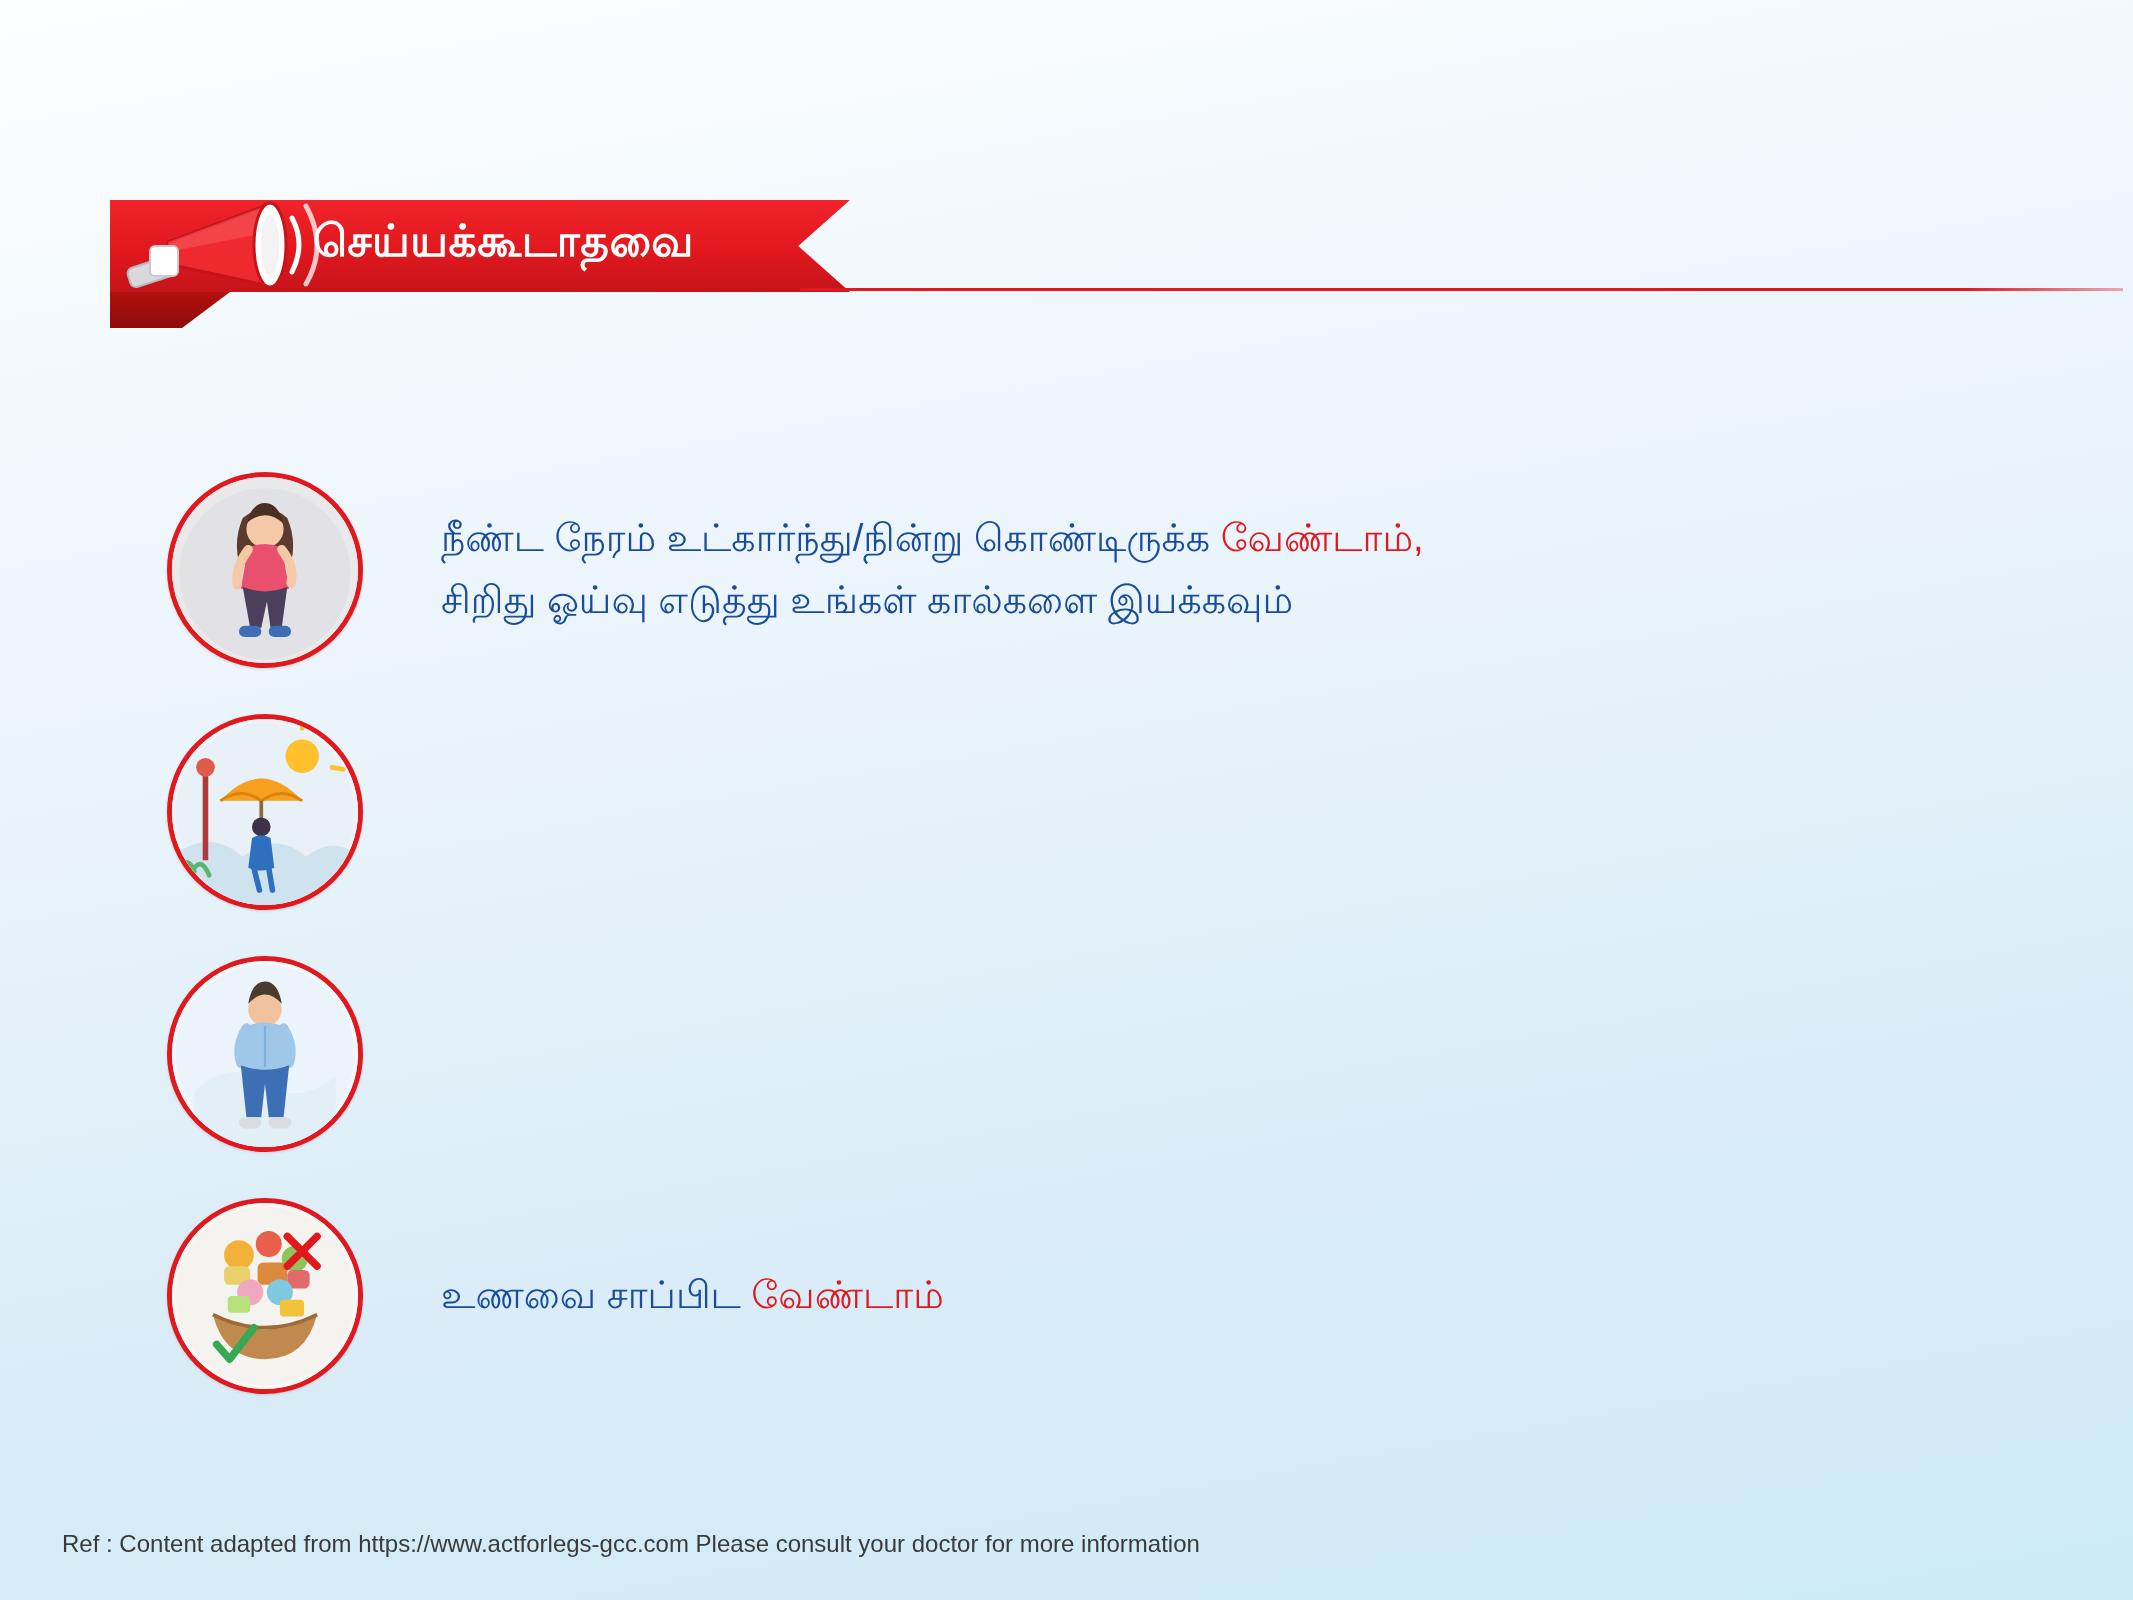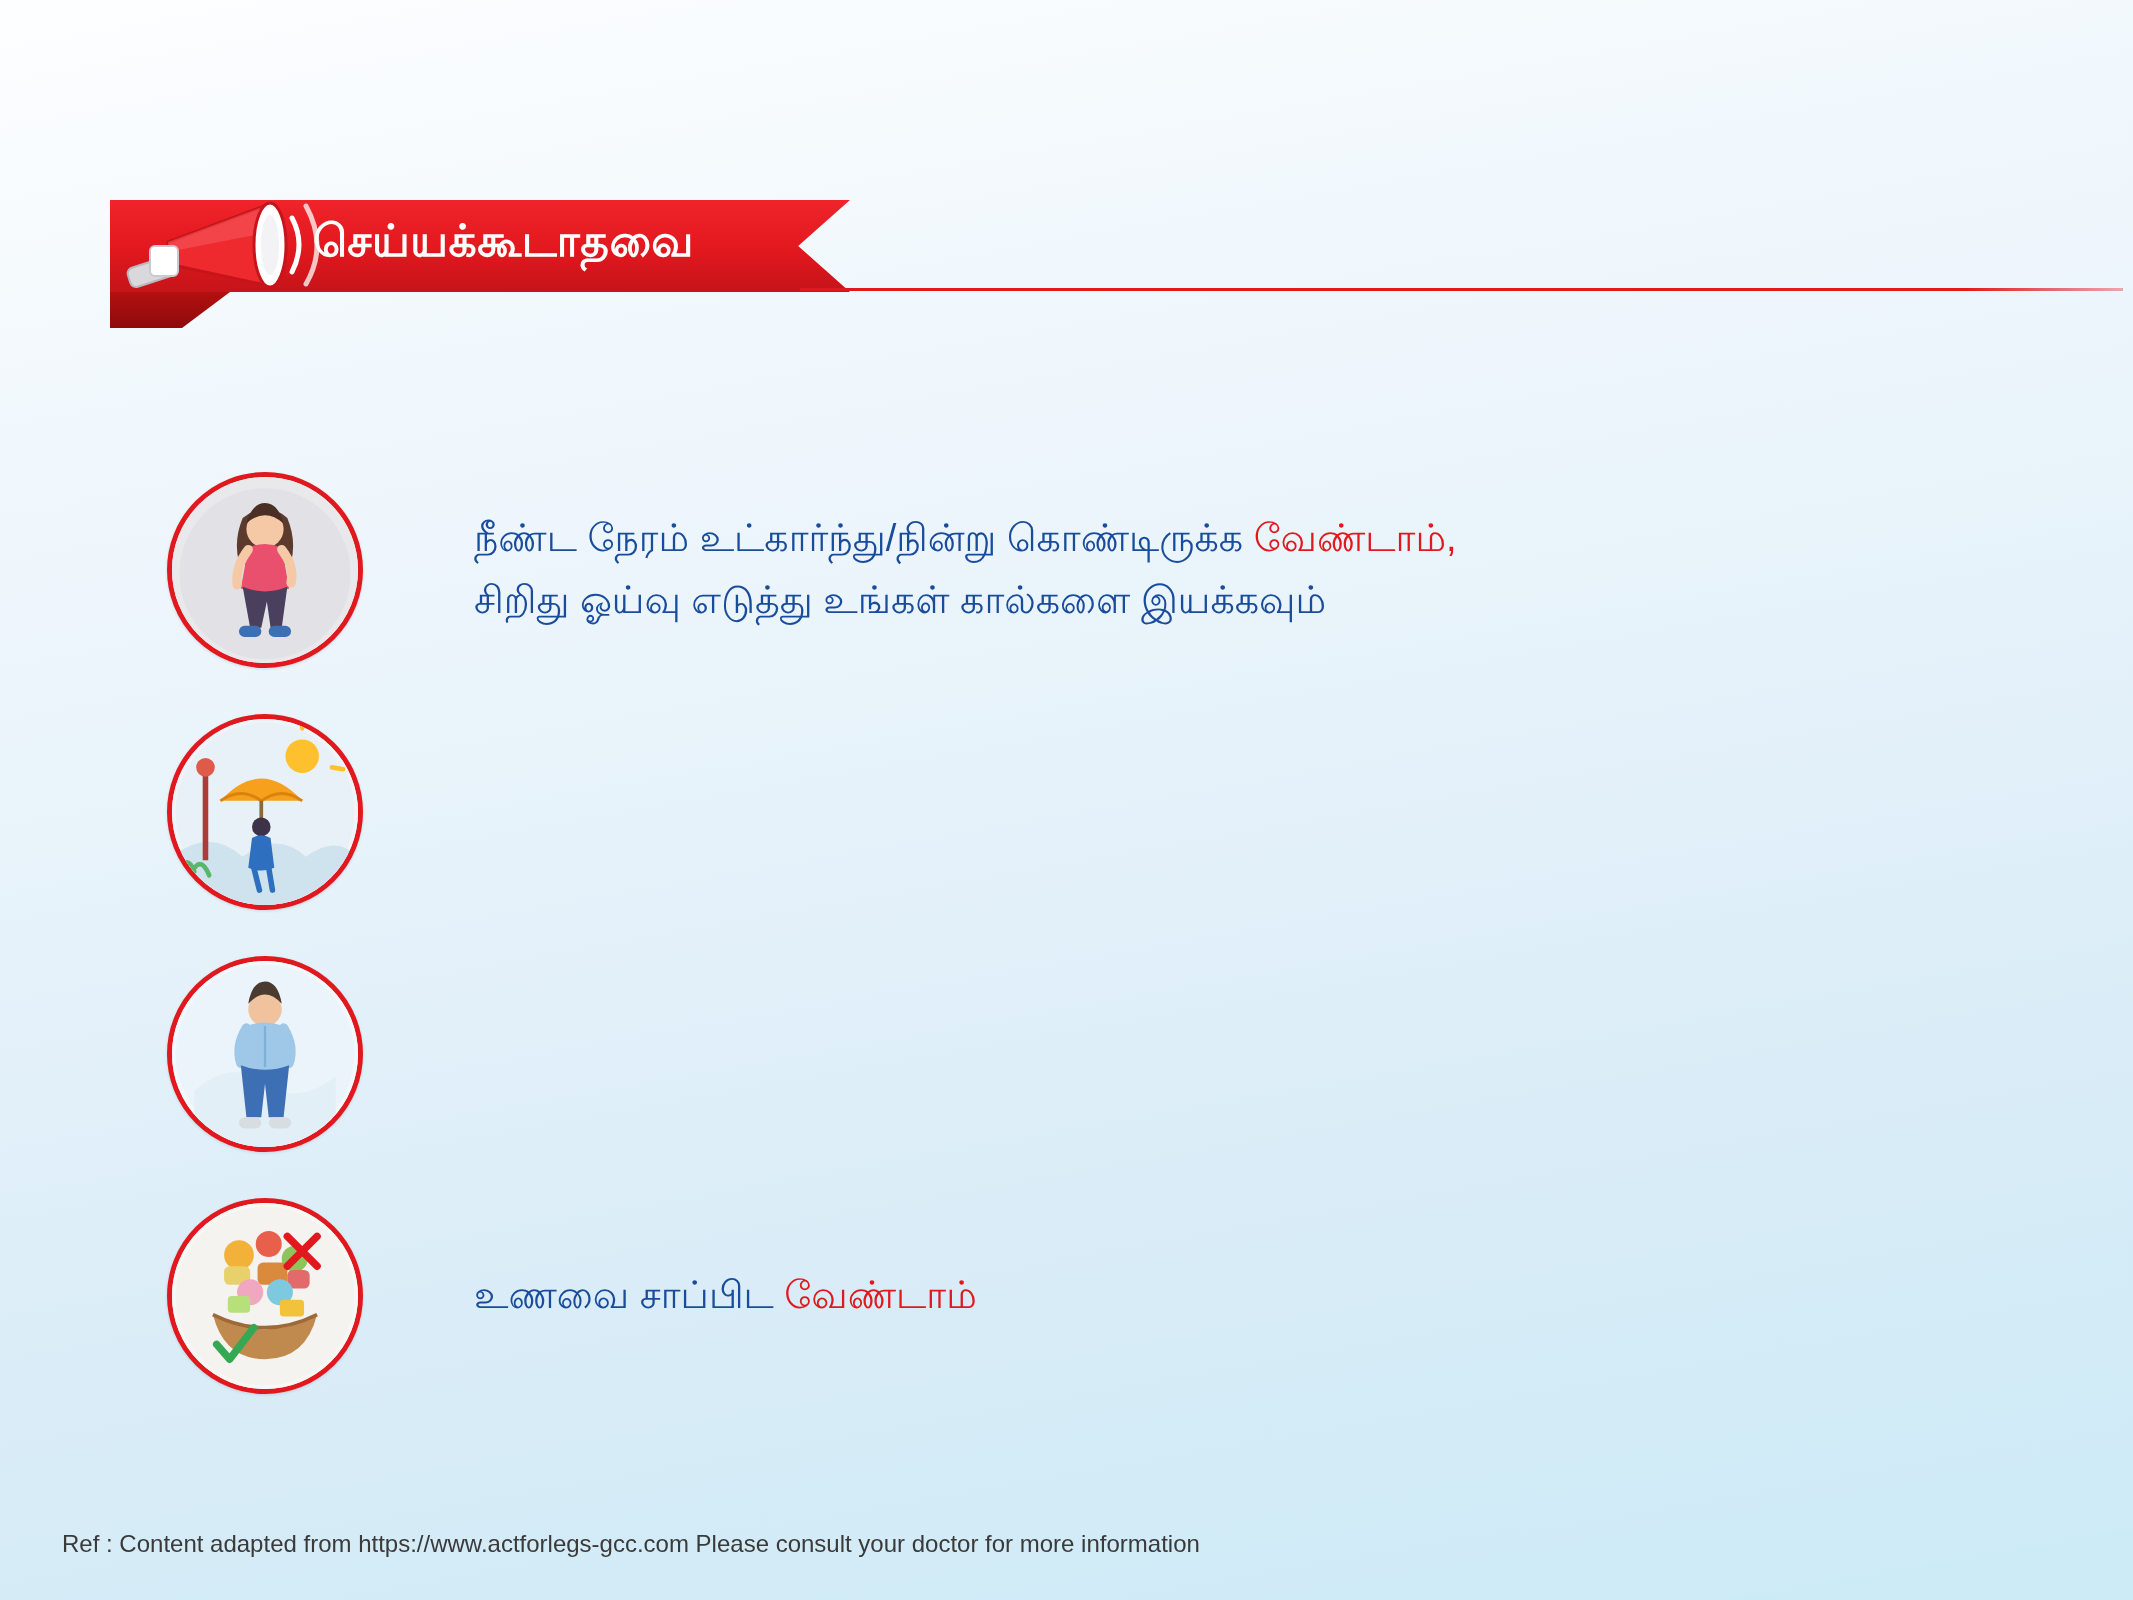--- a/index.html
+++ b/index.html
@@ -100,21 +100,21 @@
     border-radius: 50%;
     border: 5px solid #e1181e;
     overflow: hidden;
     position: relative;
     background: #eef3f7;
     box-shadow: 0 1px 3px rgba(0,0,0,0.12);
   }
   .icon-circle svg { display: block; width: 100%; height: 100%; }
 
   .row-text {
-    margin-left: 109px;
+    margin-left: 76px;
     font-size: 38px;
     line-height: 1.62;
     color: #1a4c9c;
     max-width: 1640px;
   }
   .row-text .warn { color: #e1181e; }
 
   
   .footer {
     position: absolute;

